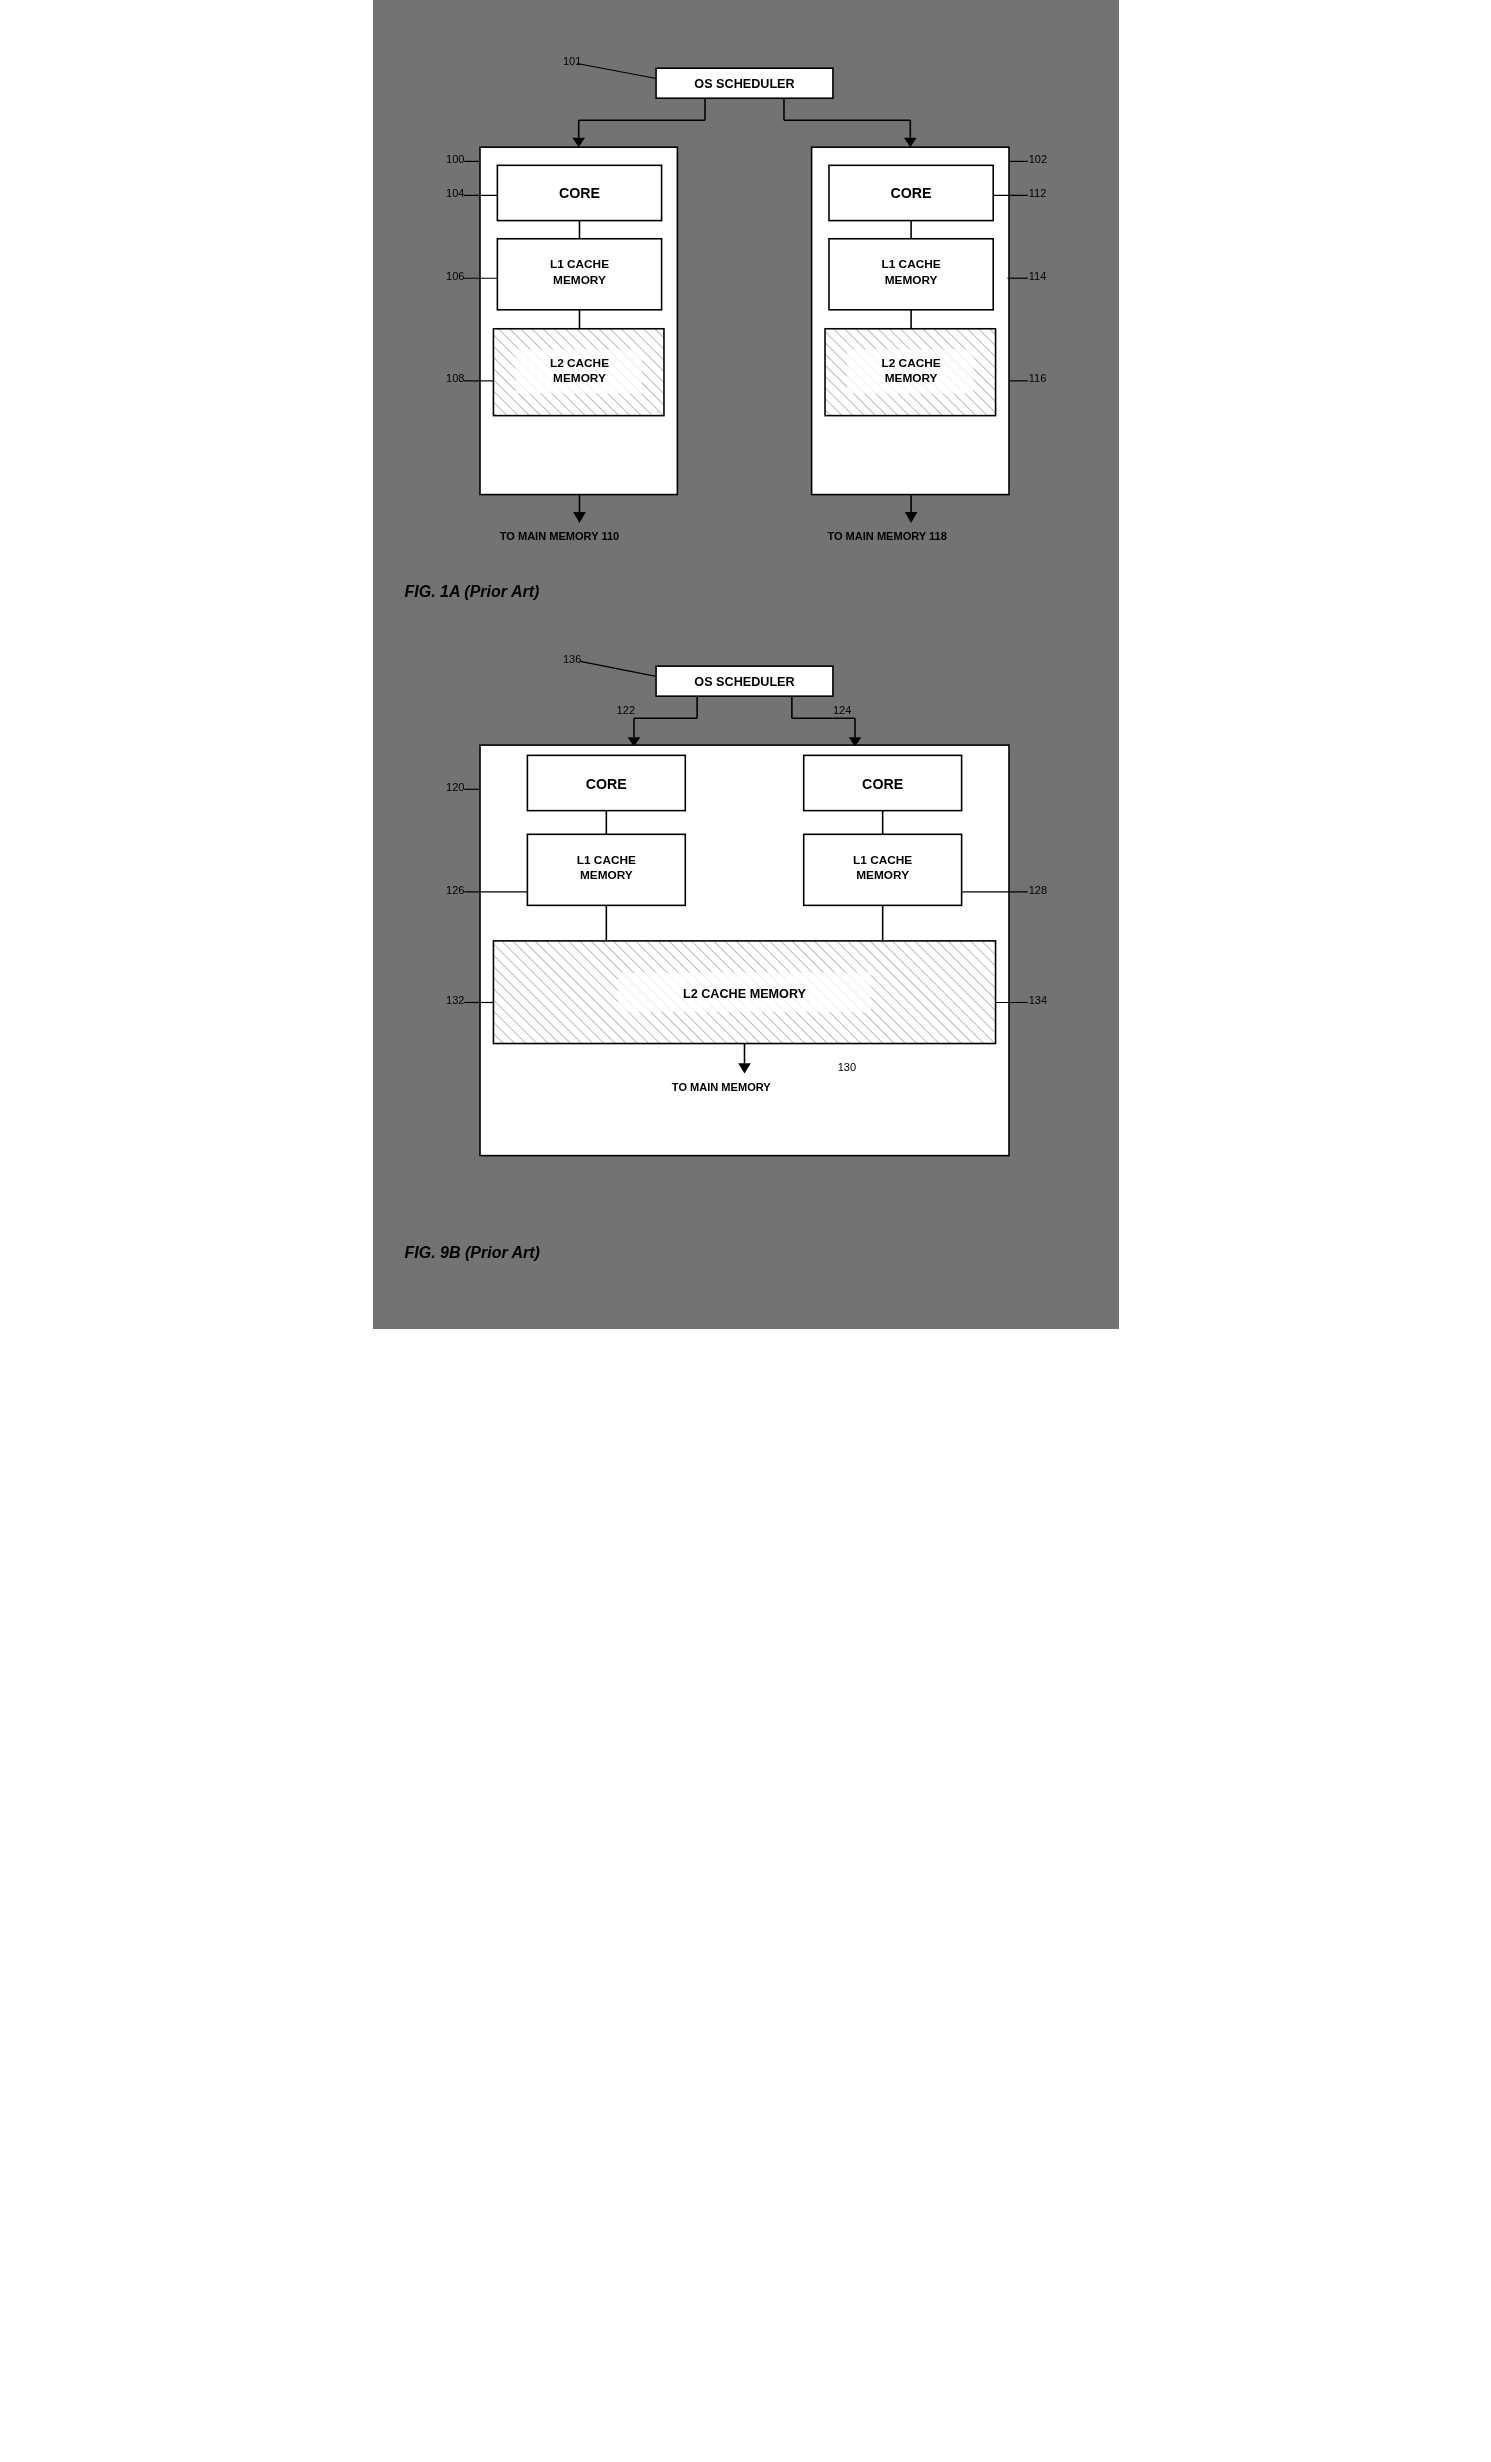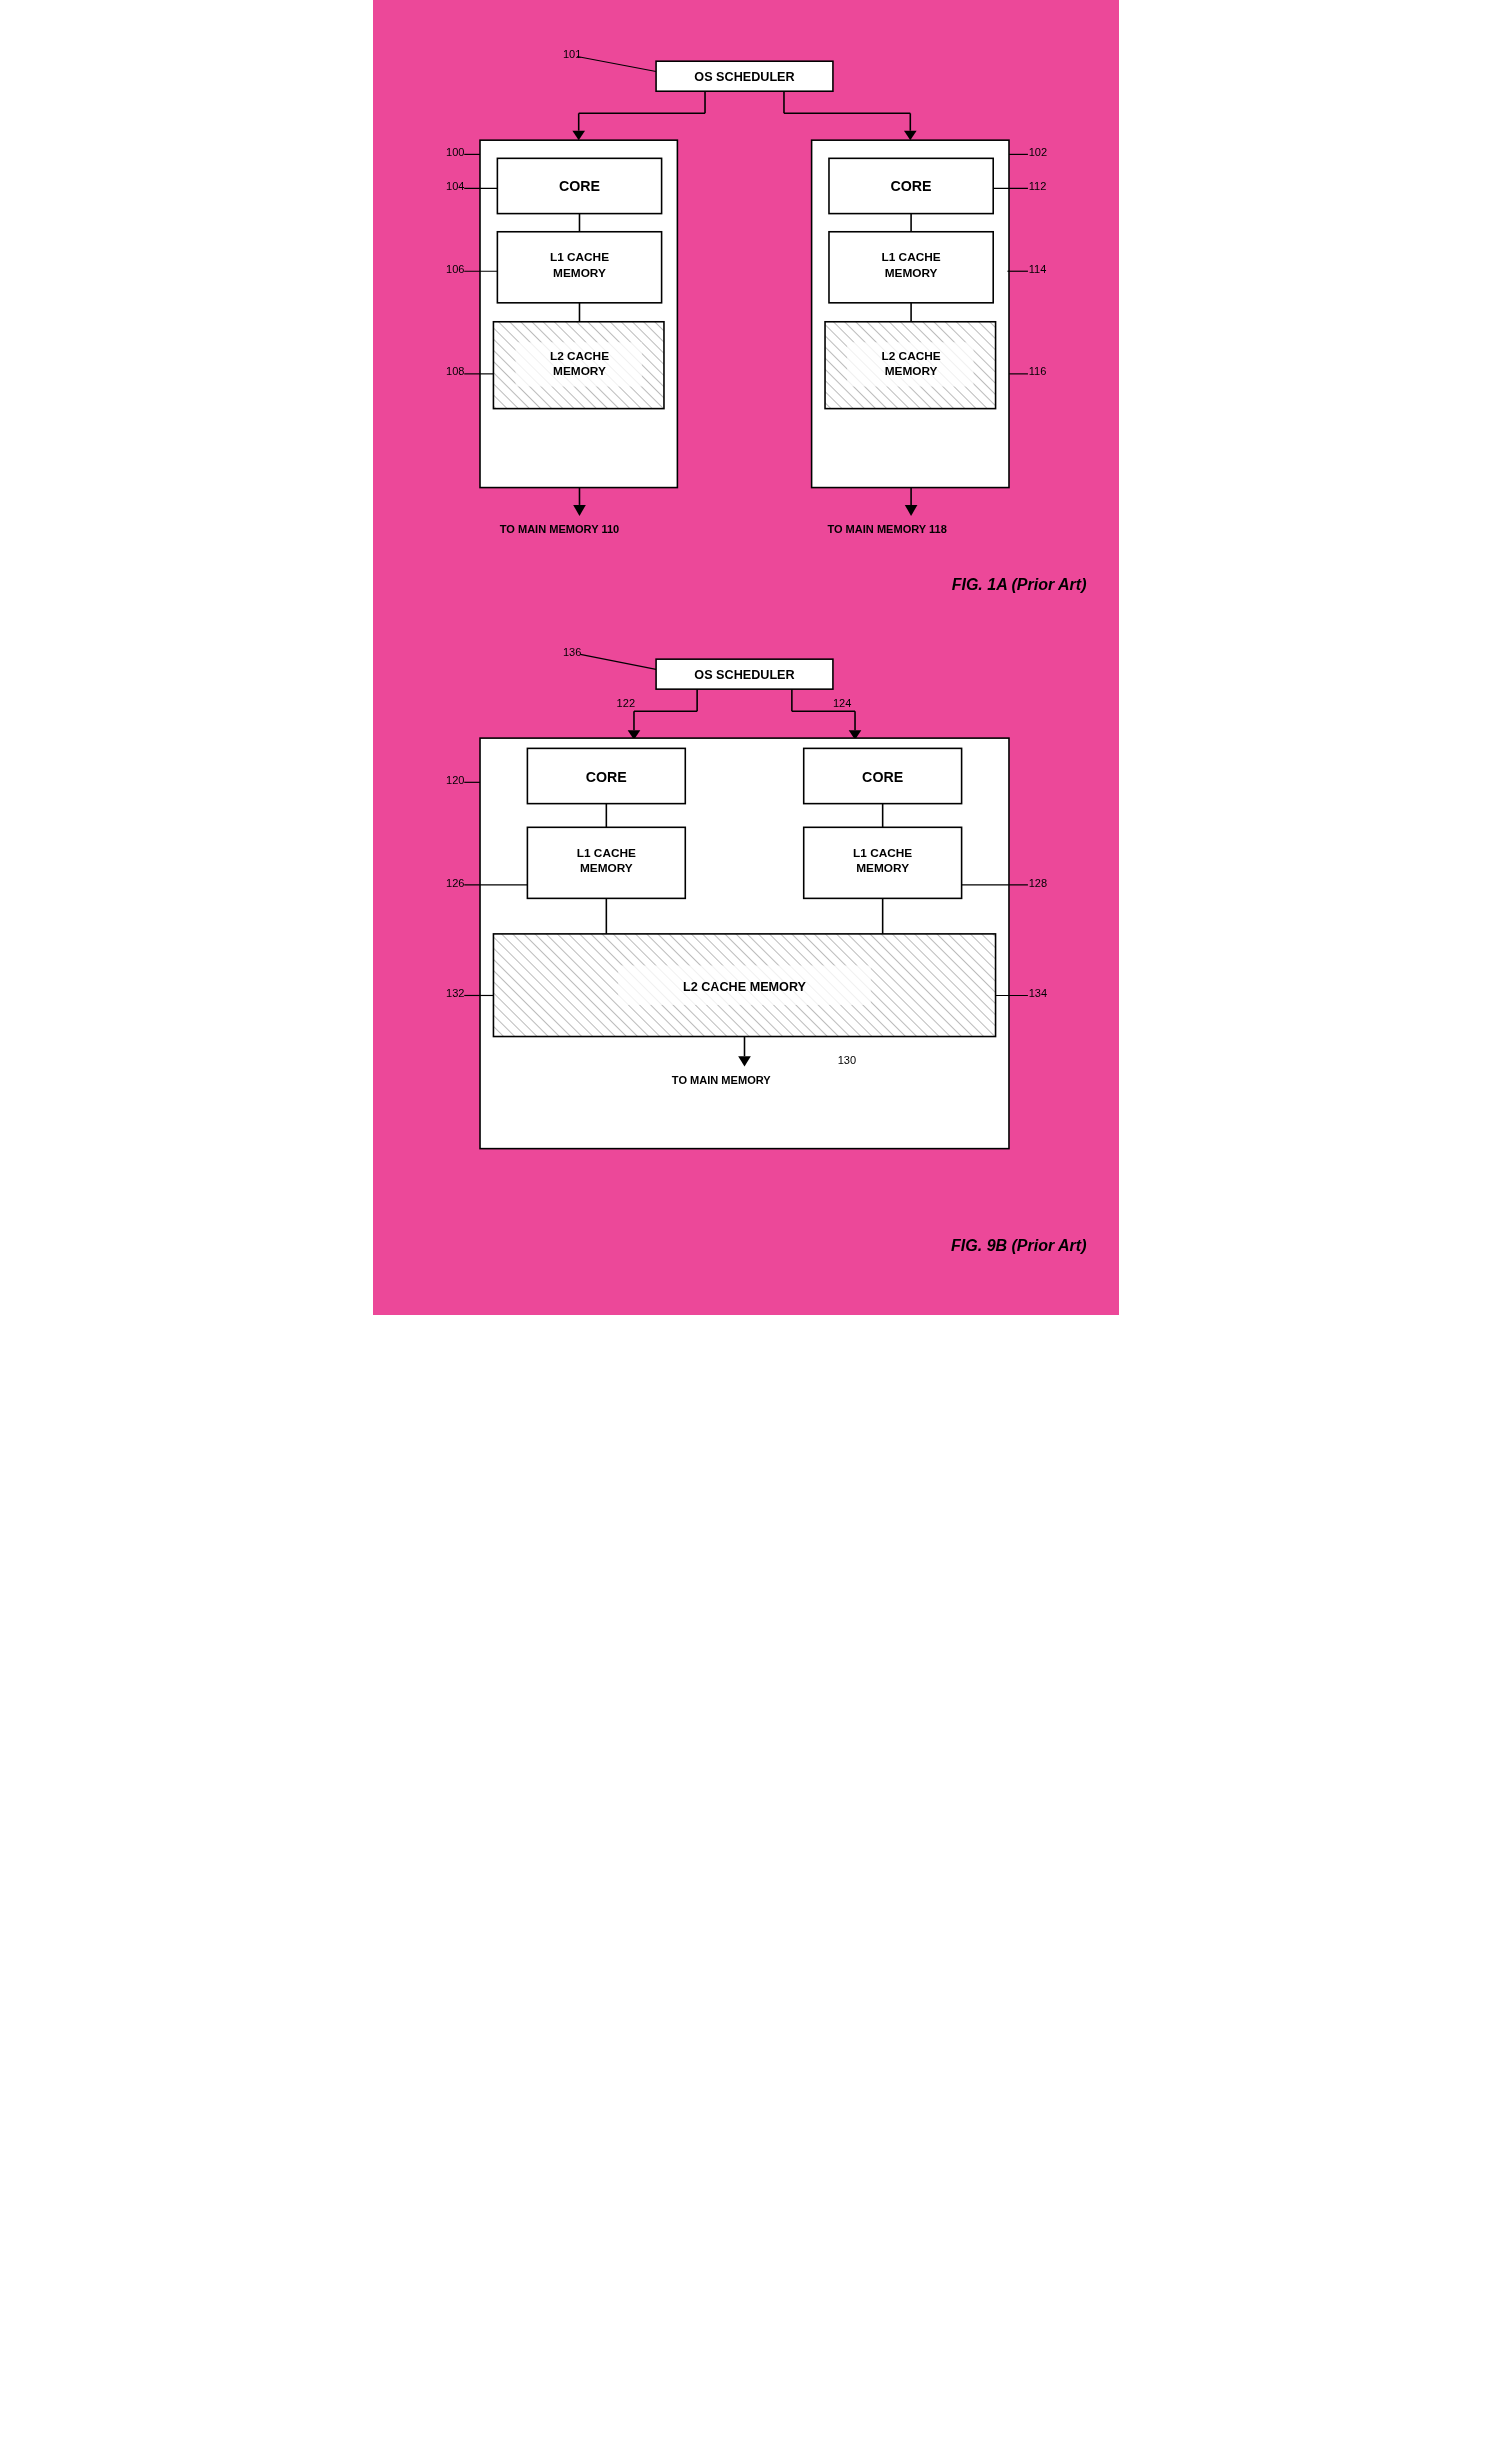--- a/index.html
+++ b/index.html
@@ -5,26 +5,26 @@
     * { box-sizing: border-box; margin: 0; padding: 0; }
     body {
       background: #fff;
       font-family: Arial, sans-serif;
       width: 746px;
       margin: 0 auto;
     }
 
     .page {
       width: 746px;
-      padding: 28px 32px;
-      background: #ec4899;
+      padding: 35px 32px;
+      background: #737373;
     }
 
     .fig-caption {
-      text-align: right;
+      text-align: left;
       font-size: 16px;
       font-style: italic;
       font-weight: bold;
       margin: 8px 0 24px 0;
     }
 
     
     .fig-section {
       margin-bottom: 32px;
     }

